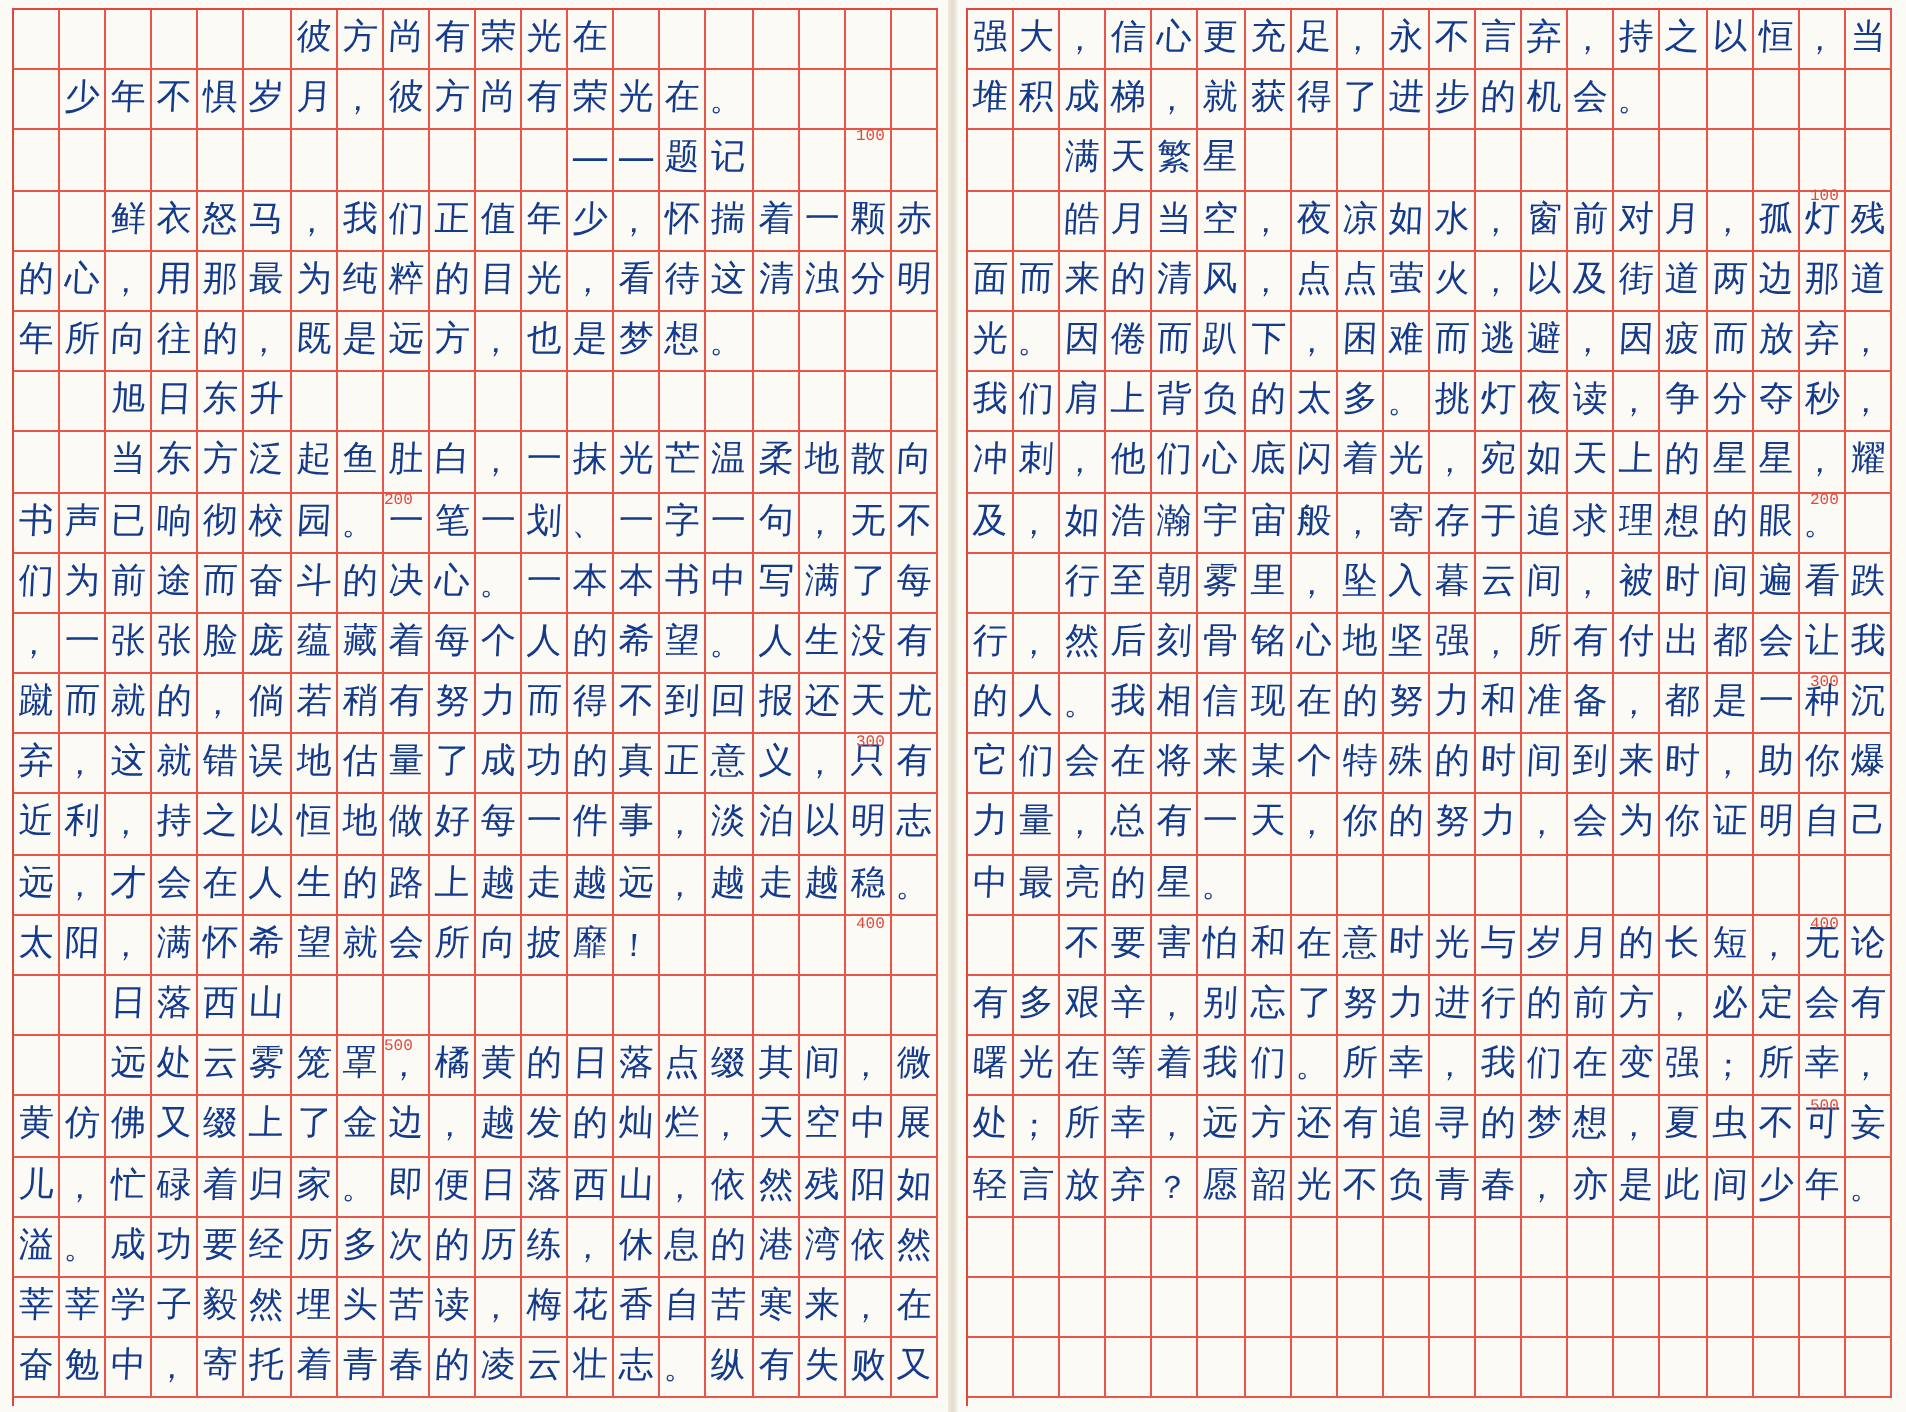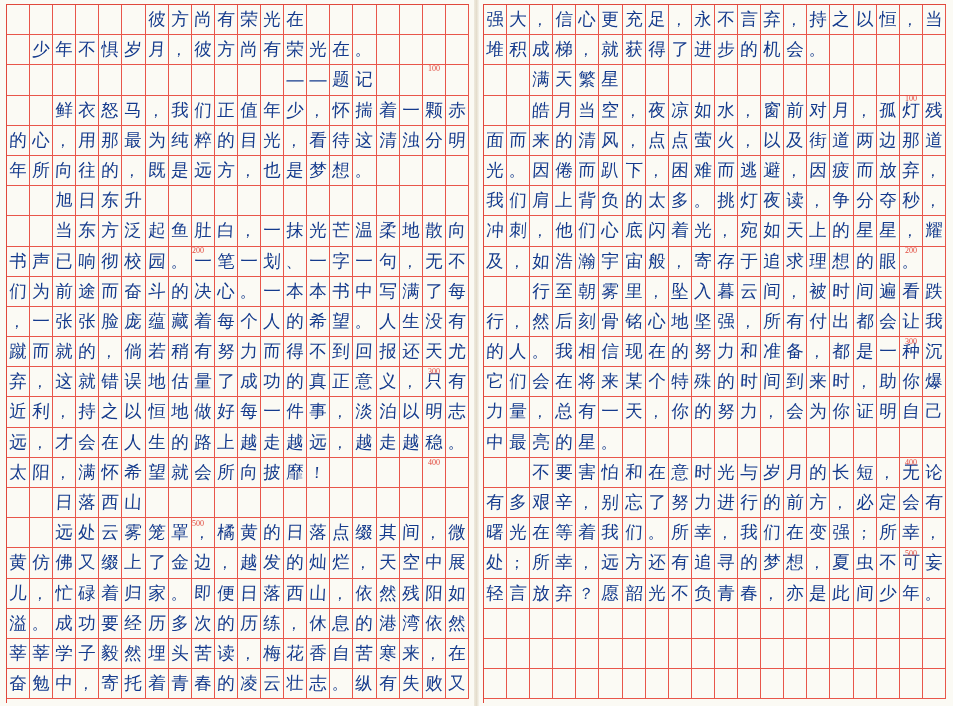--- a/index.html
+++ b/index.html
@@ -60,21 +60,21 @@
     font-size:16px;
   }
   .cell span.dash{
     font-size:19px;
   }
   
   .count{
     position:absolute;
     font-size:8px;
     color:#e0483c;
-    font-family:Liberation Serif, serif;
+    font-family:Liberation Mono, monospace;
   }
   
   .grid .cell span{
     transform:skewX(-3deg);
   }
 </style>
 </head>
 <body>
 
 <div class="sheet">

